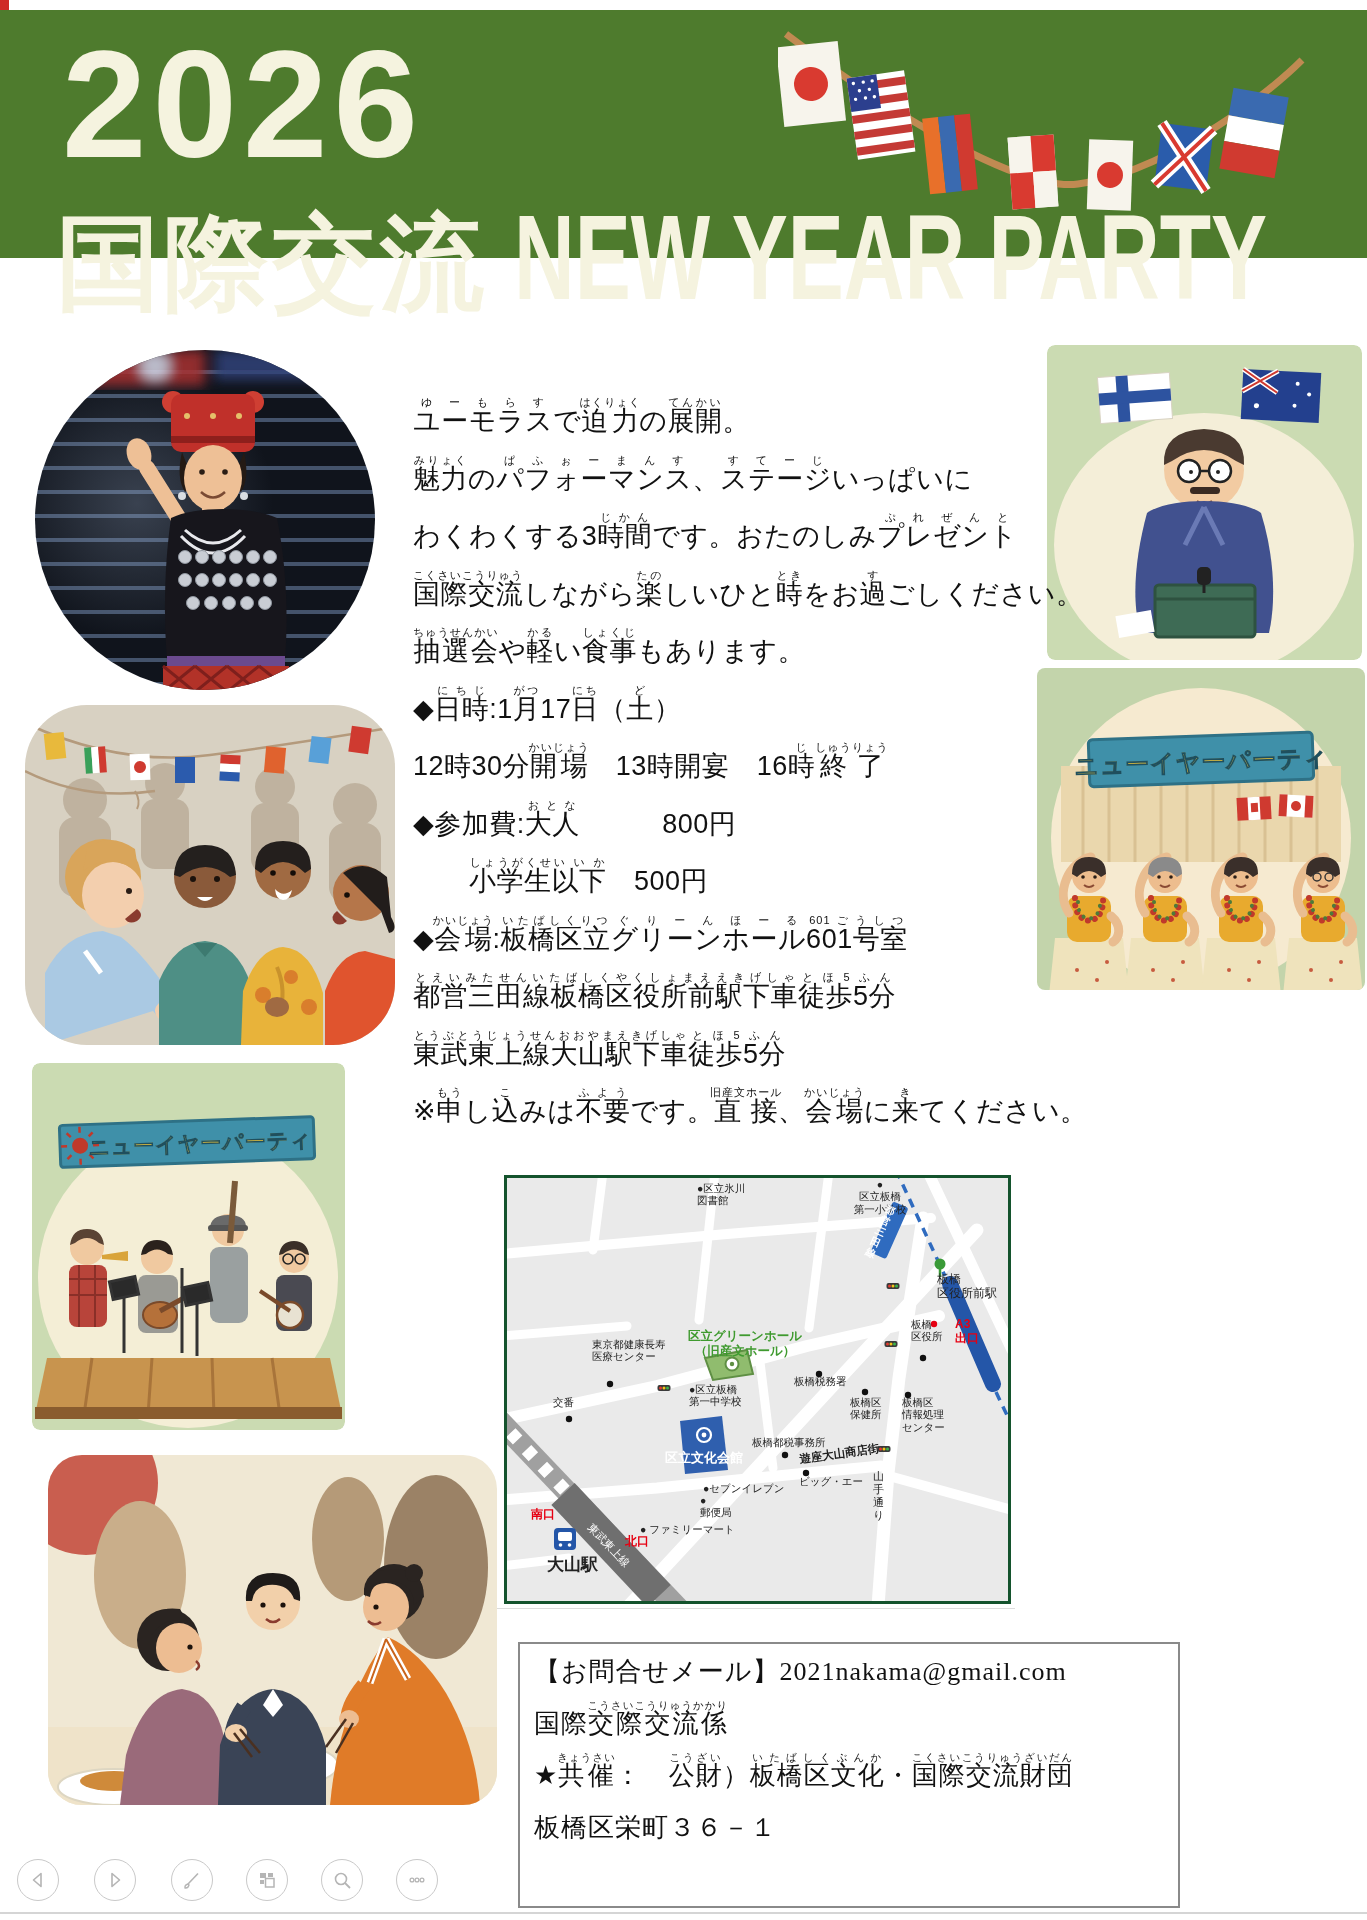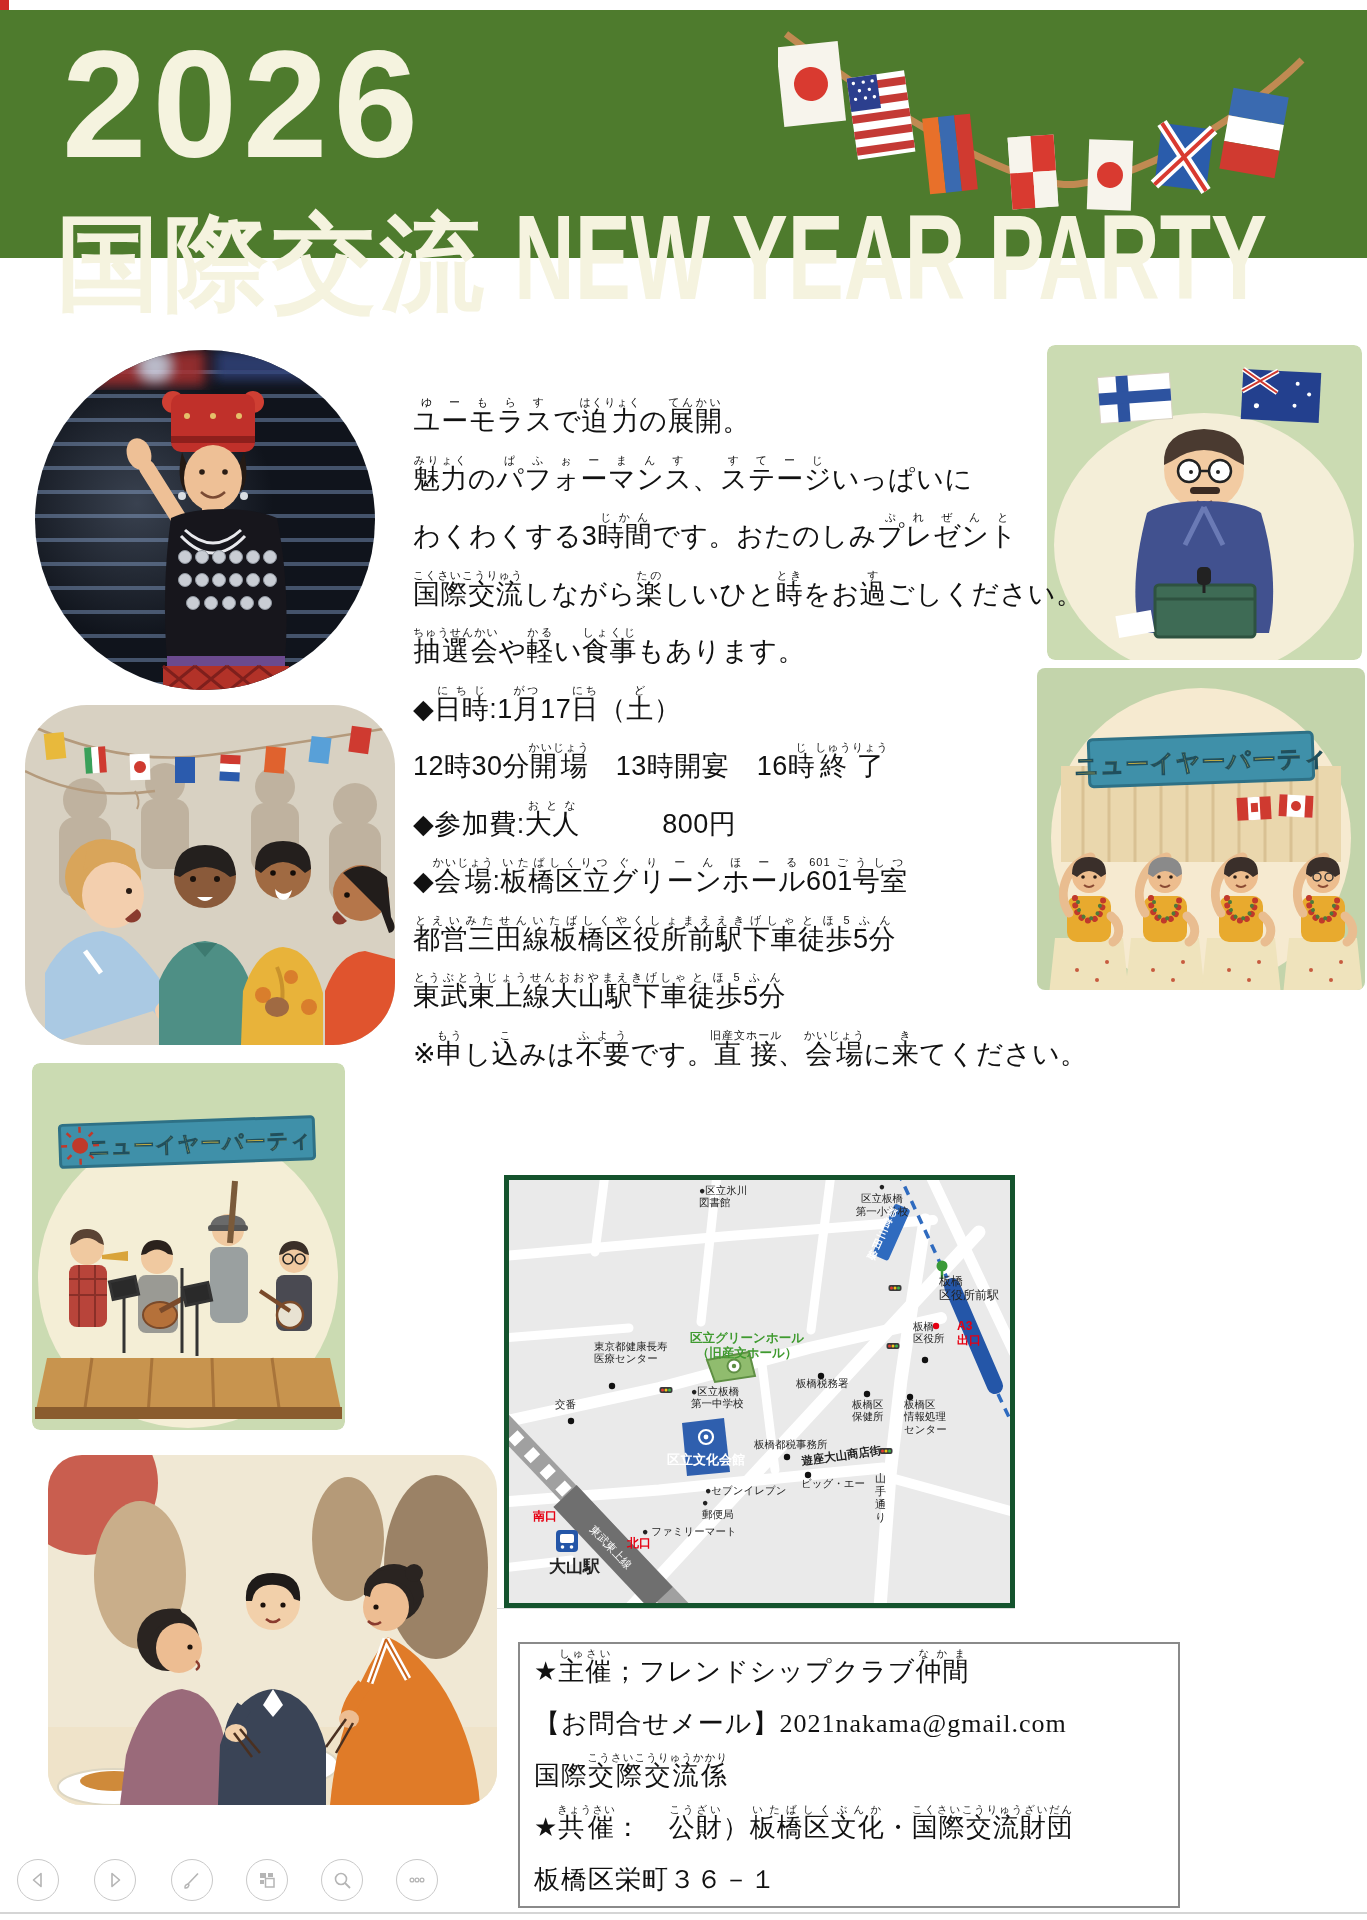--- a/index.html
+++ b/index.html
@@ -26,21 +26,21 @@
   ruby{ruby-position:over;}
   rt{font-size:11px;letter-spacing:1px;color:#111;font-weight:normal;}
   
   .illo{position:absolute;overflow:hidden;}
   .illo-speaker{left:1047px;top:345px;width:315px;height:315px;border-radius:8px;}
   .illo-chat{left:25px;top:705px;width:370px;height:340px;border-radius:62px;}
   .illo-hula{left:1037px;top:668px;width:328px;height:322px;border-radius:8px;}
   .illo-band{left:32px;top:1063px;width:313px;height:367px;border-radius:8px;}
   .illo-food{left:48px;top:1455px;width:449px;height:350px;border-radius:34px;}
   
-  .map{position:absolute;left:504px;top:1175px;width:501px;height:423px;border:5px solid #14532d;background:#fff;}
+  .map{position:absolute;left:504px;top:1175px;width:501px;height:423px;border:3px solid #14532d;background:#fff;}
   .map svg text{font-family:"Liberation Sans","DejaVu Sans",sans-serif;}
   .hr-faint{position:absolute;left:440px;top:1608px;width:575px;height:1px;background:#dcdcdc;}
   
   .info-box{position:absolute;left:518px;top:1642px;width:658px;height:262px;border:2px solid #8a8a8a;background:#fff;}
   .info-lines{padding:2px 0 0 14px;font-family:"Liberation Serif","DejaVu Serif",serif;}
   .info-lines .ruby-line{line-height:52px;font-size:26px;letter-spacing:1px;}
   .info-lines rt{font-size:10.5px;}
   
   .tb-btn{position:absolute;top:1859px;width:42px;height:42px;border:1.5px solid #c9c9c9;border-radius:50%;
           background:#fff;display:flex;align-items:center;justify-content:center;box-sizing:border-box;}
@@ -208,20 +208,21 @@
 
   <div id="intro-lines" class="text-block">
       <div class="ruby-line"><ruby>ユーモラス<rt>ゆーもらす</rt></ruby><span>で</span><ruby>迫力<rt>はくりょく</rt></ruby><span>の</span><ruby>展開<rt>てんかい</rt></ruby><span>。</span></div>
       <div class="ruby-line"><ruby>魅力<rt>みりょく</rt></ruby><span>の</span><ruby>パフォーマンス<rt>ぱふぉーまんす</rt></ruby><span>、</span><ruby>ステージ<rt>すてーじ</rt></ruby><span>いっぱいに</span></div>
       <div class="ruby-line"><span>わくわくする3</span><ruby>時間<rt>じかん</rt></ruby><span>です。おたのしみ</span><ruby>プレゼント<rt>ぷれぜんと</rt></ruby></div>
       <div class="ruby-line"><ruby>国際交流<rt>こくさいこうりゅう</rt></ruby><span>しながら</span><ruby>楽<rt>たの</rt></ruby><span>しいひと</span><ruby>時<rt>とき</rt></ruby><span>をお</span><ruby>過<rt>す</rt></ruby><span>ごしください。</span></div>
       <div class="ruby-line"><ruby>抽選会<rt>ちゅうせんかい</rt></ruby><span>や</span><ruby>軽<rt>かる</rt></ruby><span>い</span><ruby>食事<rt>しょくじ</rt></ruby><span>もあります。</span></div>
       <div class="ruby-line"><span>◆</span><ruby>日時<rt>にちじ</rt></ruby><span>:1</span><ruby>月<rt>がつ</rt></ruby><span>17</span><ruby>日<rt>にち</rt></ruby><span>（</span><ruby>土<rt>ど</rt></ruby><span>）</span></div>
       <div class="ruby-line"><span>12時30分</span><ruby>開場<rt>かいじょう</rt></ruby><span>　13時開宴　16</span><ruby>時<rt>じ</rt></ruby><ruby>終了<rt>しゅうりょう</rt></ruby></div>
       <div class="ruby-line"><span>◆参加費:</span><ruby>大人<rt>おとな</rt></ruby><span>　　　800円</span></div>
+      <div class="ruby-line indent"><ruby>小学生以下<rt>しょうがくせい い か</rt></ruby><span>　500円</span></div>
       <div class="ruby-line"><span>◆</span><ruby>会場<rt>かいじょう</rt></ruby><span>:</span><ruby>板橋区立<rt>いたばしくりつ</rt></ruby><ruby>グリーンホール<rt>ぐりーんほーる</rt></ruby><ruby>601号室<rt>601ごうしつ</rt></ruby></div>
       <div class="ruby-line"><ruby>都営三田線板橋区役所前駅下車<rt>とえいみたせんいたばしくやくしょまええきげしゃ</rt></ruby><ruby>徒歩5分<rt>とほ5ふん</rt></ruby></div>
       <div class="ruby-line"><ruby>東武東上線大山駅下車<rt>とうぶとうじょうせんおおやまえきげしゃ</rt></ruby><ruby>徒歩5分<rt>とほ5ふん</rt></ruby></div>
       <div class="ruby-line"><span>※</span><ruby>申<rt>もう</rt></ruby><span>し</span><ruby>込<rt>こ</rt></ruby><span>みは</span><ruby>不要<rt>ふよう</rt></ruby><span>です。</span><ruby>直接<rt>旧産文ホール</rt></ruby><span>、</span><ruby>会場<rt>かいじょう</rt></ruby><span>に</span><ruby>来<rt>き</rt></ruby><span>てください。</span></div>
     </div>
 
   <div class="illo illo-chat" title="people-chatting-under-flag-bunting">
     <svg width="370" height="340" viewBox="0 0 370 340">
       <rect width="370" height="340" fill="#d8d1c2"></rect>
       <g fill="#b9ab97" opacity=".8">
@@ -580,21 +581,20 @@
       <path d="M338,184 L322,228 M338,184 L360,224" stroke="#c9641c" stroke-width="2" fill="none"></path>
       <path d="M316,230 Q298,252 300,268" stroke="#e07b28" stroke-width="15" fill="none"></path>
       <ellipse cx="301" cy="264" rx="10" ry="9" fill="#edbd92"></ellipse>
       <line x1="298" y1="264" x2="278" y2="292" stroke="#4a3020" stroke-width="2.5"></line>
       <line x1="305" y1="268" x2="288" y2="298" stroke="#4a3020" stroke-width="2.5"></line>
     </svg>
   </div>
 
   <div class="info-box">
     <div id="info-lines" class="info-lines">
-        <div class="ruby-line"><span>★</span><ruby>主催<rt>しゅさい</rt></ruby><span>；フレンドシップクラブ</span><ruby>仲間<rt>なかま</rt></ruby></div>
         <div class="ruby-line"><span>【お問合せメール】2021nakama@gmail.com</span></div>
         <div class="ruby-line"><span>国際</span><ruby>交際交流係<rt>こうさいこうりゅうかかり</rt></ruby></div>
         <div class="ruby-line"><span>★</span><ruby>共催<rt>きょうさい</rt></ruby><span>：　</span><ruby>公財<rt>こうざい</rt></ruby><span>）</span><ruby>板橋区文化<rt>いたばしくぶんか</rt></ruby><span>・</span><ruby>国際交流財団<rt>こくさいこうりゅうざいだん</rt></ruby></div>
         <div class="ruby-line"><span>板橋区栄町３６－１</span></div>
       </div>
   </div>
 
   <div class="tb-btn" style="left:17px">
     <svg width="22" height="22" viewBox="0 0 22 22">
         <polygon points="14,4.5 6.5,11 14,17.5" fill="none" stroke="#b5b5b5" stroke-width="1.6" stroke-linejoin="round"></polygon>

